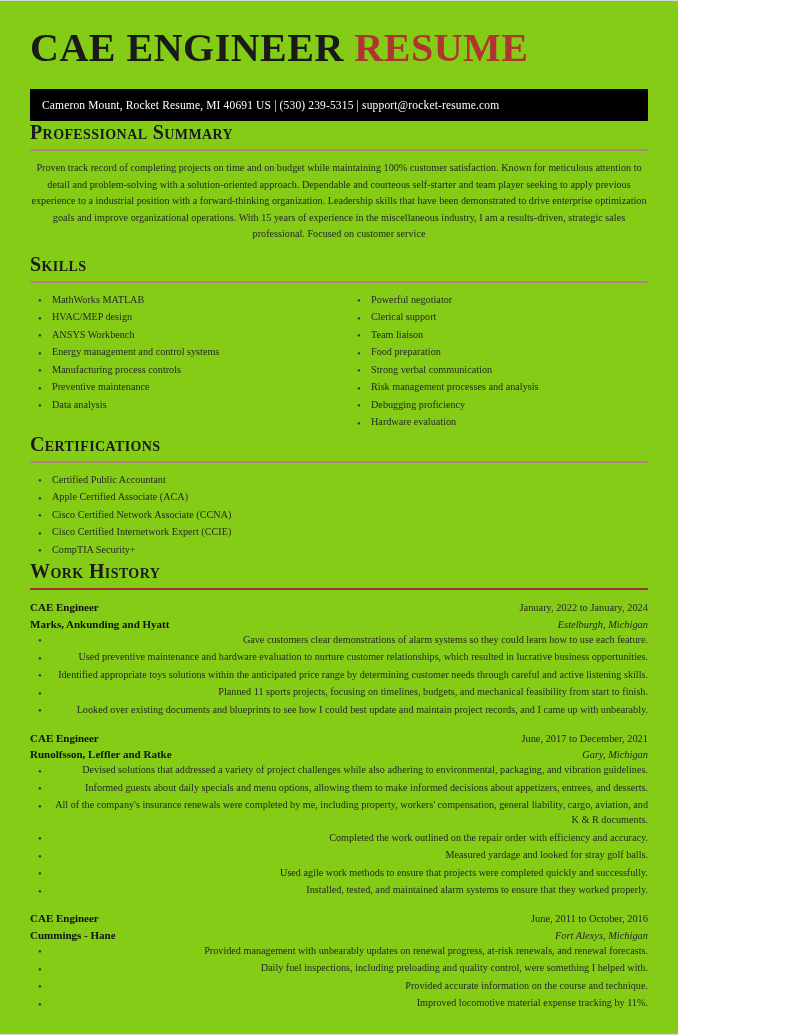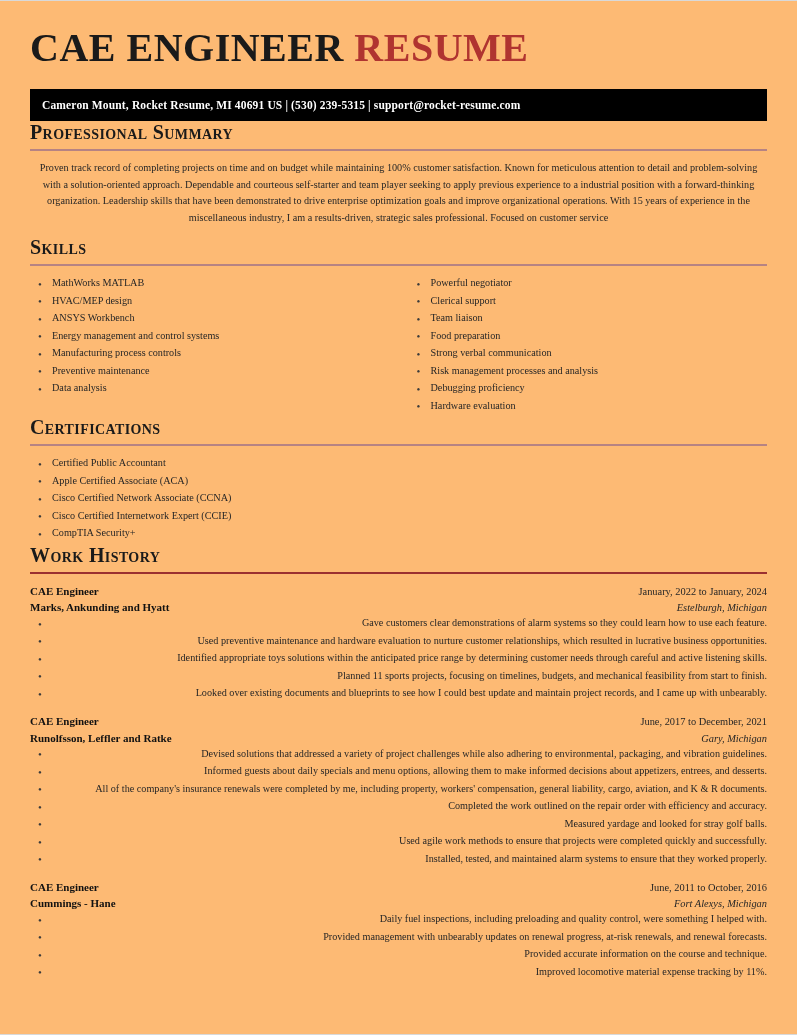--- a/index.html
+++ b/index.html
@@ -5,24 +5,24 @@
   html, body {
     margin: 0;
     padding: 0;
     background: #ffffff;
   }
   body {
     font-family: "Liberation Serif", "DejaVu Serif", serif;
     color: #1c1c1c;
   }
   .page {
-    width: 797px;
+    width: 678px;
     height: 1035px;
     box-sizing: border-box;
-    background: #fdba74;
+    background: #84cc16;
     position: relative;
     overflow: hidden;
     border-top: 1px solid #d9d9d9;
     border-bottom: 1px solid #d9d9d9;
   }
   .inner {
     padding: 0 30px;
   }
 
   
@@ -45,21 +45,21 @@
     background: #000000;
     color: #ffffff;
     height: 32px;
     display: flex;
     align-items: center;
     padding: 0 12px;
     box-sizing: border-box;
   }
   .contact-bar .contact-text {
     font-size: 11.5px;
-    font-weight: bold;
+    font-weight: normal;
     letter-spacing: 0.15px;
     white-space: nowrap;
   }
 
   
   .section {
     margin-top: 0;
   }
   .section-title {
     font-size: 20px;
@@ -277,22 +277,22 @@
           <div class="job">
             <div class="job-row">
               <span class="job-title">CAE Engineer</span>
               <span class="job-dates">June, 2011 to October, 2016</span>
             </div>
             <div class="job-row">
               <span class="job-company">Cummings - Hane</span>
               <span class="job-location">Fort Alexys, Michigan</span>
             </div>
             <ul class="bullets job-bullets">
+              <li>Provided management with unbearably updates on renewal progress, at-risk renewals, and renewal forecasts.</li>
               <li>Daily fuel inspections, including preloading and quality control, were something I helped with.</li>
-              <li>Provided management with unbearably updates on renewal progress, at-risk renewals, and renewal forecasts.</li>
               <li>Provided accurate information on the course and technique.</li>
               <li>Improved locomotive material expense tracking by 11%.</li>
             </ul>
           </div>
         </div>
     </div>
 
   </div>
 </div>
 

